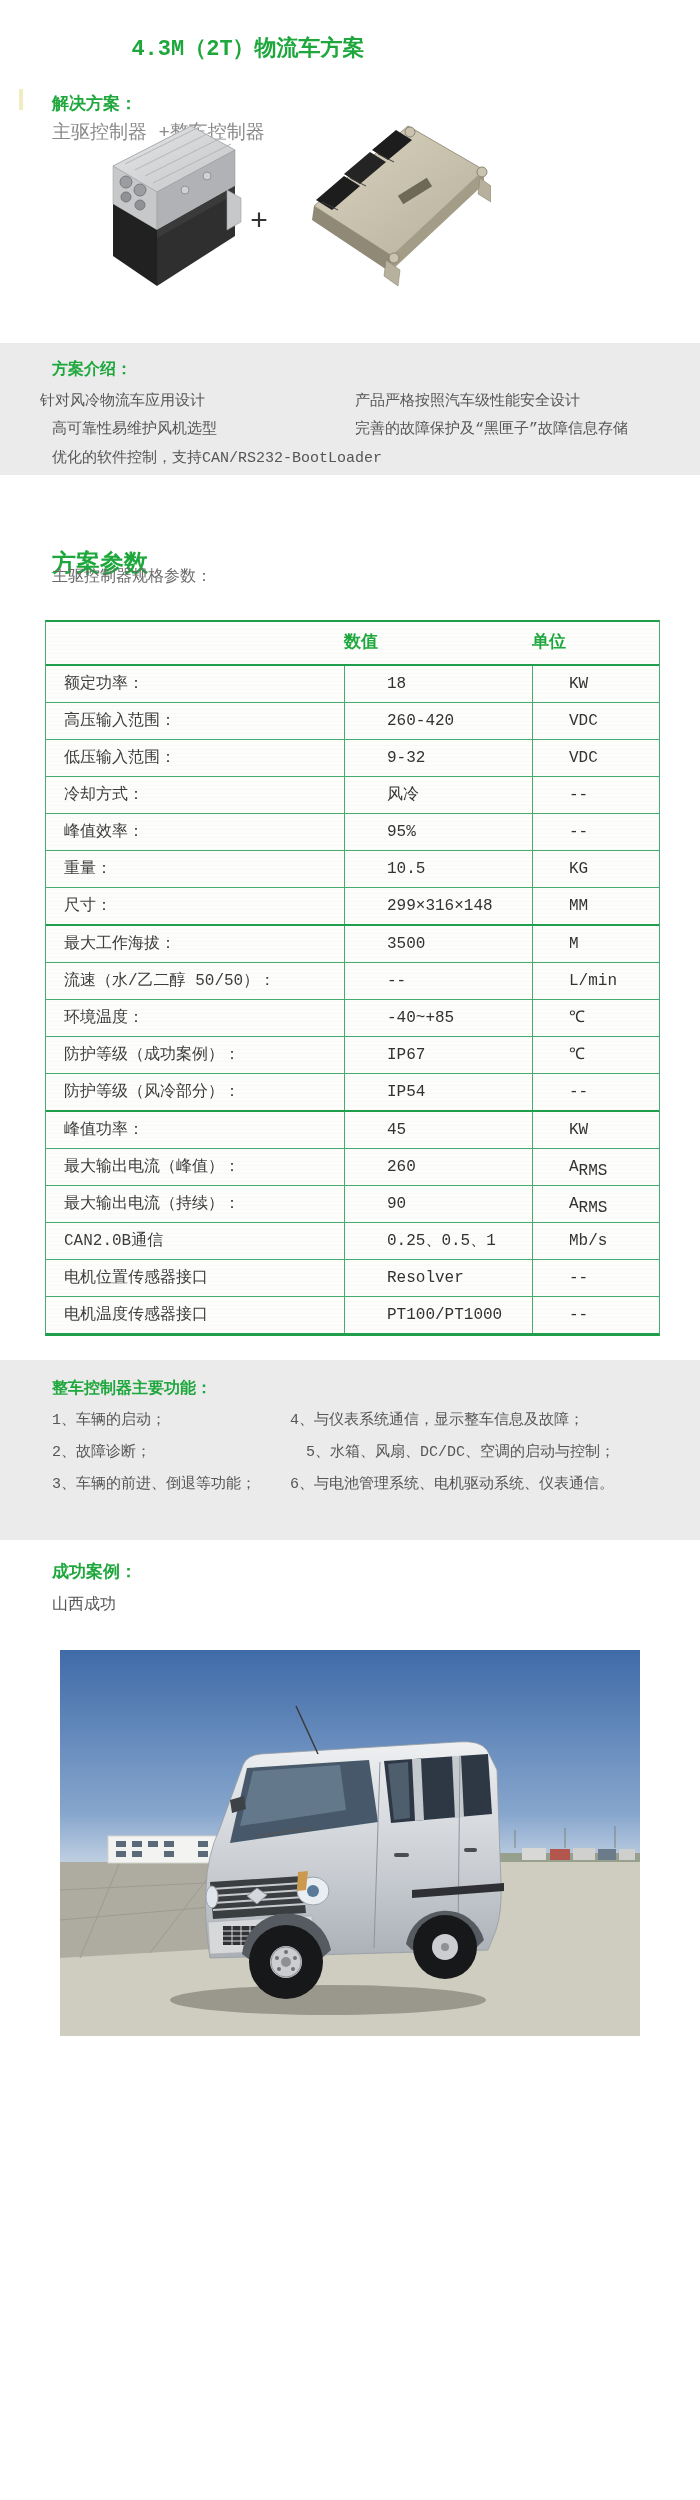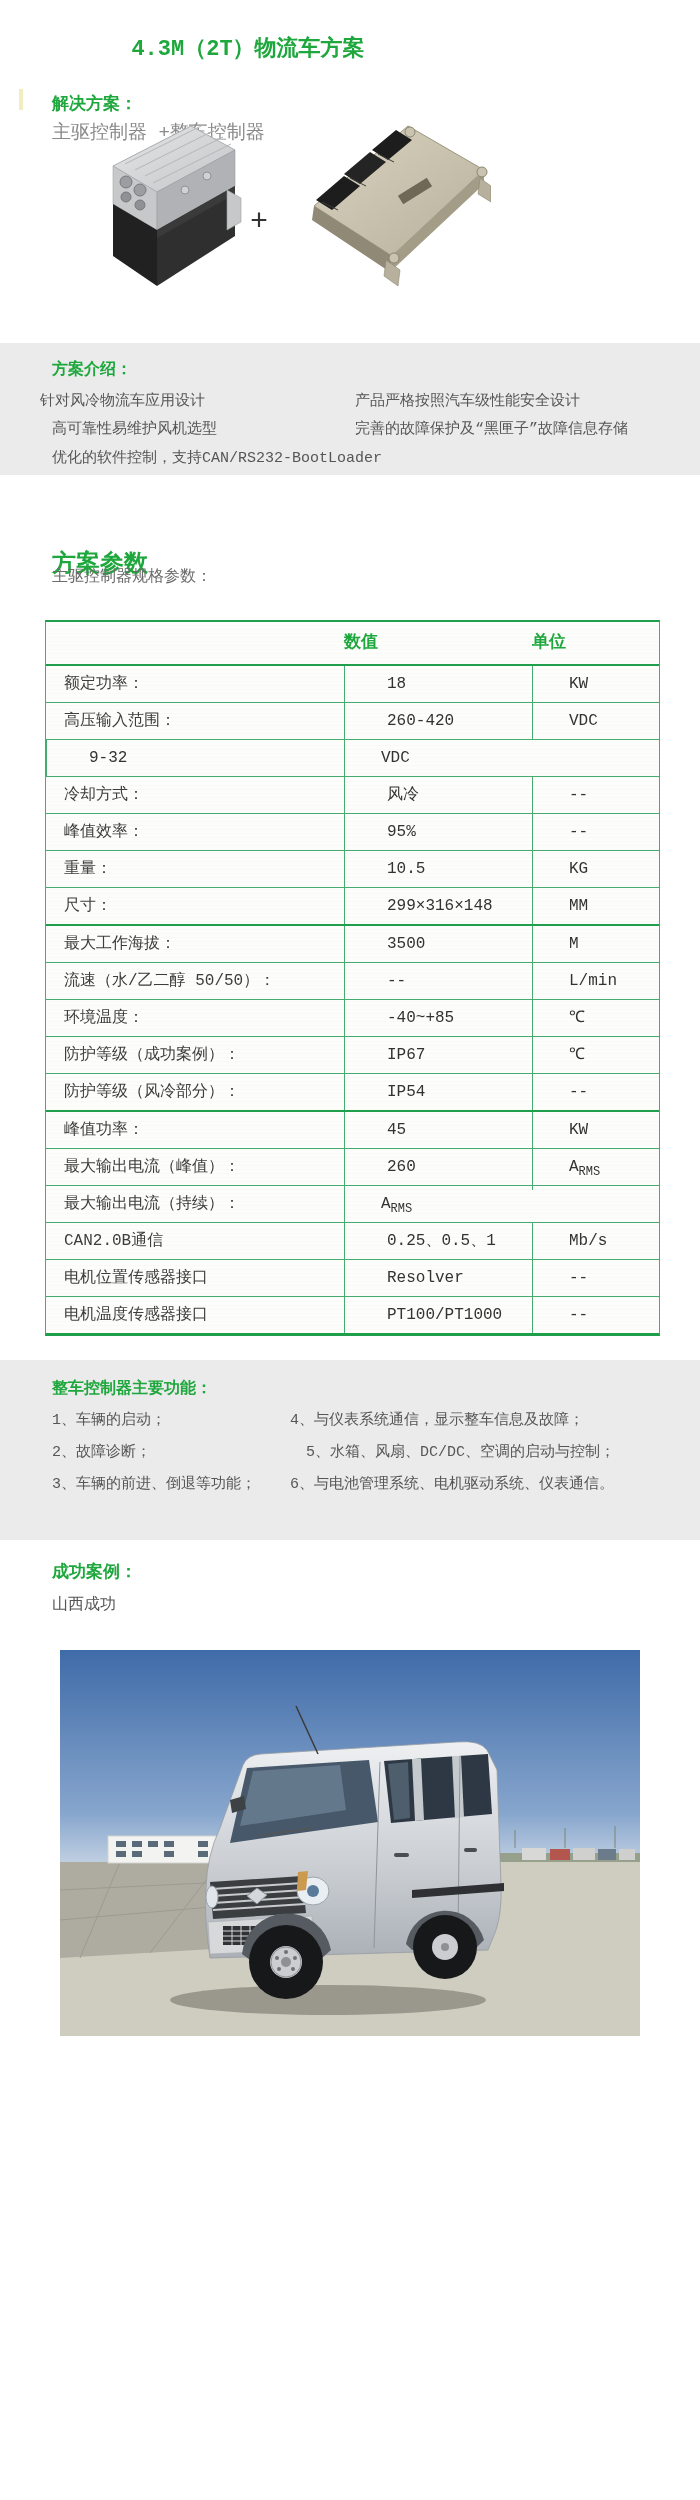--- a/index.html
+++ b/index.html
@@ -32,21 +32,21 @@
     border-left:1px solid var(--tgreen-l);border-right:1px solid var(--tgreen-l);}
   .t-row{display:grid;grid-template-columns:298px 188px 1fr;height:36px;line-height:36px;
     border-top:1px solid var(--tgreen-l);font-size:16px;}
   .t-row.group-start{border-top:2px solid var(--tgreen);}
   #t-header{display:grid;grid-template-columns:298px 188px 1fr;height:42px;line-height:42px;}
   #t-header .hc{font-size:17px;font-weight:bold;color:var(--green);}
   .t-body .t-row:first-child{border-top:2px solid var(--tgreen);}
   .c-label{padding-left:18px;color:#3d3d3d;overflow:hidden;}
   .c-value{padding-left:42px;border-left:1px solid var(--tgreen-l);color:#333;}
   .c-unit{padding-left:36px;border-left:1px solid var(--tgreen-l);color:#333;}
-  .c-unit sub{font-size:12px;}
+  .c-unit sub{font-size:16px;}
 
   .case-h{top:1560px;left:52px;}
   .case-text{top:1594px;left:52px;font-size:16px;color:#555;}
 
   .fn-item{position:absolute;font-size:15px;color:#565656;white-space:nowrap;}
 
   #photo{top:1650px;left:60px;width:580px;height:410px;}
   #img-left{top:112px;left:95px;}
   #img-right{top:110px;left:286px;}
 </style>
@@ -140,20 +140,21 @@
           <div class="c-label">额定功率：</div>
           <div class="c-value">18</div>
           <div class="c-unit">KW</div>
         </div>
         <div class="t-row">
           <div class="c-label">高压输入范围：</div>
           <div class="c-value">260-420</div>
           <div class="c-unit">VDC</div>
         </div>
         <div class="t-row">
+          <div class="c-label">低压输入范围：</div>
           <div class="c-value">9-32</div>
           <div class="c-unit">VDC</div>
         </div>
         <div class="t-row">
           <div class="c-label">冷却方式：</div>
           <div class="c-value">风冷</div>
           <div class="c-unit">--</div>
         </div>
         <div class="t-row">
           <div class="c-label">峰值效率：</div>
@@ -200,20 +201,21 @@
           <div class="c-value">45</div>
           <div class="c-unit">KW</div>
         </div>
         <div class="t-row">
           <div class="c-label">最大输出电流（峰值）：</div>
           <div class="c-value">260</div>
           <div class="c-unit">A<sub>RMS</sub></div>
         </div>
         <div class="t-row">
           <div class="c-label">最大输出电流（持续）：</div>
+          <div class="c-value">90</div>
           <div class="c-unit">A<sub>RMS</sub></div>
         </div>
         <div class="t-row">
           <div class="c-label">CAN2.0B通信</div>
           <div class="c-value">0.25、0.5、1</div>
           <div class="c-unit">Mb/s</div>
         </div>
         <div class="t-row">
           <div class="c-label">电机位置传感器接口</div>
           <div class="c-value">Resolver</div>

